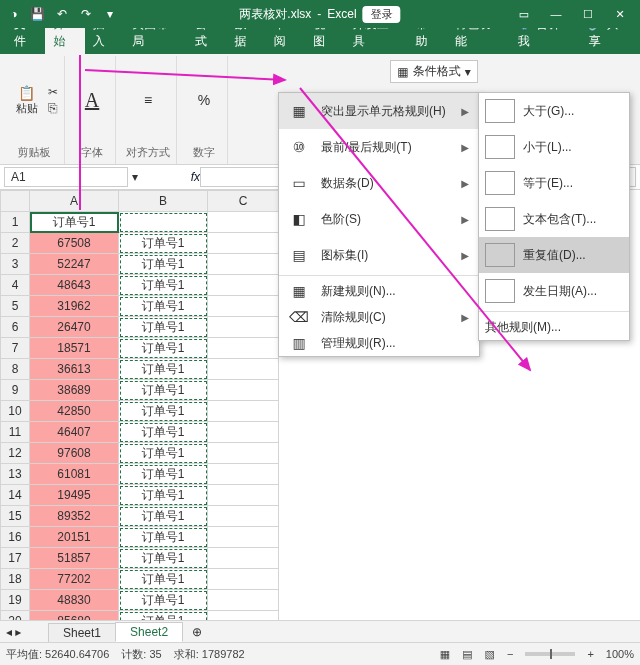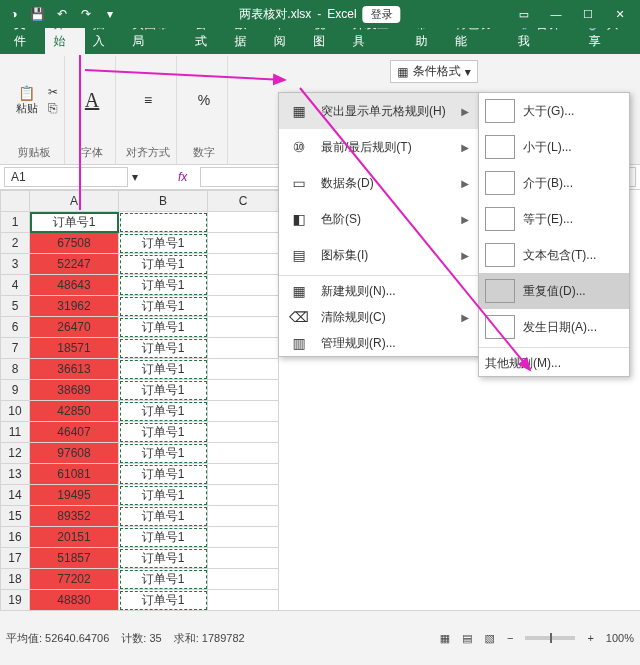--- a/index.html
+++ b/index.html
@@ -16,51 +16,51 @@
 .share{margin-left:auto;padding:4px 10px;color:#fff;font-size:12px}
 .ribbon-area{background:#f3f3f3;border-bottom:1px solid #d4d4d4;height:108px;display:flex;gap:4px;padding:2px 4px 0 4px;position:relative}
 .ribbon-group{border-right:1px solid #ddd;display:flex;flex-direction:column;align-items:center;padding:2px 6px}
 .ribbon-group:last-child{border-right:none}
 .rg-body{flex:1;display:flex;align-items:center;justify-content:center}
 .rg-label{font-size:11px;color:#666;text-align:left;padding:2px 0;border-top:1px solid transparent;white-space:nowrap}
 .big-btn{width:34px;height:60px;display:flex;flex-direction:column;align-items:center;justify-content:center;font-size:14px}
 .fmt-btn{background:#fff;border:1px solid #c7c7c7;padding:2px 6px;display:flex;align-items:center;gap:4px;font-size:12px}
 .namebox-row{height:24px;display:flex;align-items:center;border-bottom:1px solid #d4d4d4;background:#fff}
 .namebox{width:110px;border:1px solid #ccc;padding:2px 6px;margin:0 4px;font-size:12px}
-.fx-label{width:22px;text-align:left;color:#a21caf;font-style:italic}
+.fx-label{width:22px;text-align:right;color:#0f172a;font-style:italic}
 .formula-bar{flex:1;border:1px solid #ccc;height:18px;margin-right:4px}
 .grid-wrap{position:relative;height:430px;overflow:hidden}
 table.sheet{border-collapse:collapse;table-layout:fixed}
 table.sheet th,table.sheet td{border:1px solid #d4d4d4;height:20px;font-size:12px;text-align:center;padding:0;overflow:hidden;white-space:nowrap}
 table.sheet th{background:#f0f0f0;font-weight:normal}
 th.corner{width:28px;background:#e6e6e6}
 th.colh{height:20px}
 th.rowh{width:28px;background:#f0f0f0}
 .colA{width:88px}
 .colB{width:88px}
 .colC{width:70px}
-td.sel{background:#ef4444}
+td.sel{background:#fca5a5}
 td.sel.head{background:#fff;outline:2px solid #217346;outline-offset:-2px}
 .marquee{outline:1.5px dashed #217346;outline-offset:-2px}
 th.sel-col{background:#d6e9d8}
 th.sel-row{background:#d6e9d8}
 .menu{position:absolute;background:#fff;border:1px solid #bfbfbf;box-shadow:2px 2px 6px rgba(0,0,0,.25);font-size:12px}
 .menu .mi{display:flex;align-items:center;height:36px;padding:0 10px 0 6px;gap:8px;cursor:pointer}
 .menu .mi:hover,.menu .mi.hover{background:#e6e6e6}
 .menu .mi .mico{width:28px;height:22px;display:flex;align-items:center;justify-content:center;font-size:14px}
 .menu .mi .arrow{margin-left:auto;color:#666;font-size:10px}
 .menu .sep{border-top:1px solid #ddd;margin:2px 0}
 .menu1{left:278px;top:92px;width:200px}
 .menu2{left:478px;top:92px;width:150px}
 .menu2 .mi{height:36px}
 .menu2 .mi.hot{background:#d0d0d0}
 .sheet-tabs{position:absolute;left:0;right:0;bottom:22px;height:22px;background:#f3f3f3;border-top:1px solid #d4d4d4;display:flex;align-items:center;padding-left:48px;font-size:12px}
 .stab{padding:2px 14px;border:1px solid #ccc;border-bottom:none;background:#efefef;margin-right:-1px}
 .stab.active{background:#fff;color:#217346;border-bottom:1px solid #fff}
-.statusbar{position:absolute;bottom:0;left:0;right:0;height:22px;background:#f3f3f3;border-top:1px solid #d4d4d4;display:flex;align-items:center;font-size:11px;color:#444;padding:16px 6px;gap:12px}
+.statusbar{position:absolute;bottom:0;left:0;right:0;height:22px;background:#f3f3f3;border-top:1px solid #d4d4d4;display:flex;align-items:center;font-size:11px;color:#444;padding:0 6px;gap:12px}
 .statusbar .spacer{flex:1}
 .arrow-svg{position:absolute;left:0;top:0;pointer-events:none}
 .swatch{width:22px;height:16px;border:1px solid #999;display:inline-block}
 </style>
 </head>
 <body>
 
 <div class="titlebar">
   <div class="qat">
     <span>◑</span>
@@ -331,24 +331,20 @@
   <div class="mi">
       <span class="swatch mico"></span>
       <span>大于(G)...</span>
     </div>
   <div class="mi">
       <span class="swatch mico"></span>
       <span>小于(L)...</span>
     </div>
   <div class="mi">
       <span class="swatch mico"></span>
-      <span>介于(B)...</span>
-    </div>
-  <div class="mi">
-      <span class="swatch mico"></span>
       <span>等于(E)...</span>
     </div>
   <div class="mi">
       <span class="swatch mico"></span>
       <span>文本包含(T)...</span>
     </div>
   <div class="mi hot">
       <span class="swatch mico"></span>
       <span>重复值(D)...</span>
     </div>

